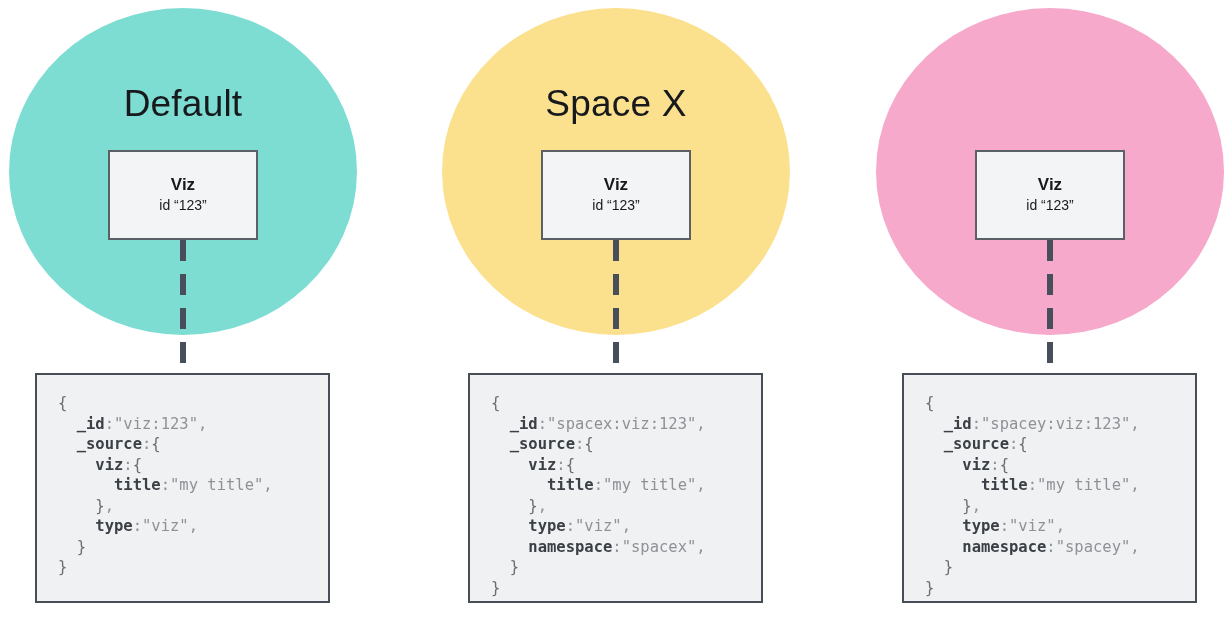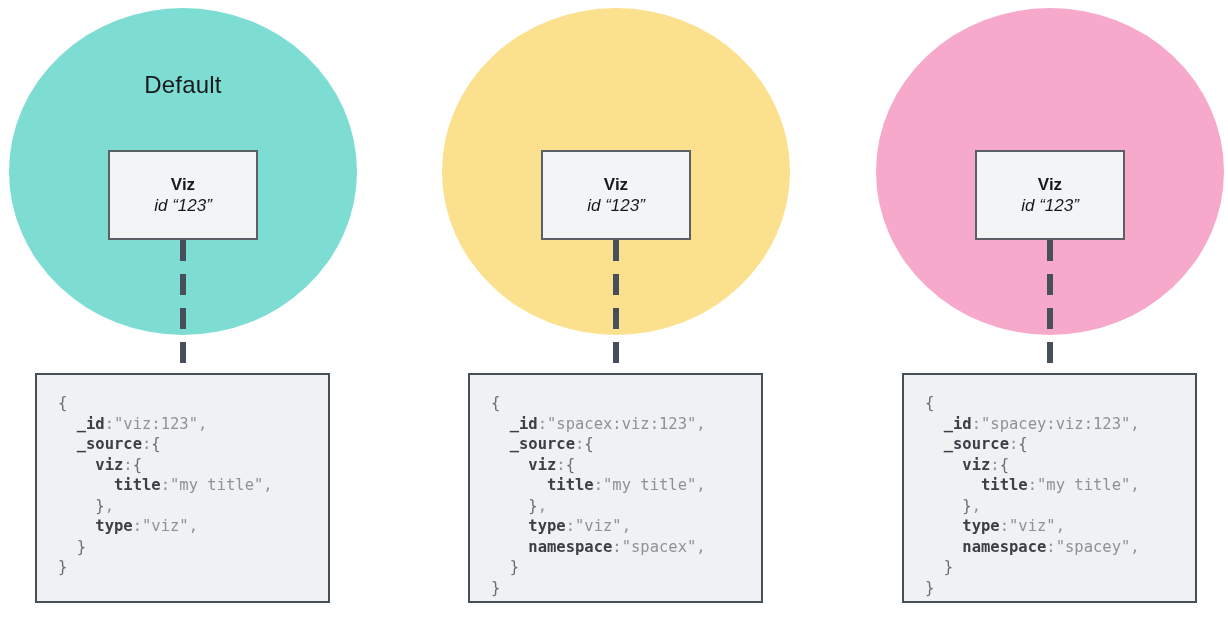--- a/index.html
+++ b/index.html
@@ -27,40 +27,40 @@
   }
   .col-0{left:9px;}
   .col-1{left:442px;}
   .col-2{left:876px;}
   .circle{
     position:absolute;left:0;top:0;
     width:348px;height:327px;
     border-radius:50%;
   }
   .circle-title{
-    position:absolute;left:0;top:63px;
+    position:absolute;left:0;top:75px;
     width:348px;
     margin:0;
     text-align:center;
-    font-size:24px;font-weight:400;
+    font-size:37px;font-weight:400;
     color:var(--title-text);
     letter-spacing:.2px;
   }
   .viz-box{
     position:absolute;left:99px;top:142px;
     width:150px;height:90px;
     box-sizing:border-box;
     background:var(--viz-box-bg);
     border:2px solid var(--viz-box-border);
     display:flex;flex-direction:column;
     align-items:center;justify-content:center;
     color:var(--title-text);
   }
   .viz-title{font-size:17px;font-weight:700;line-height:21px;}
-  .viz-sub{font-size:17px;line-height:21px;font-style:italic;}
+  .viz-sub{font-size:14px;line-height:21px;}
   .connector{
     position:absolute;left:171px;top:232px;
     width:6px;height:133px;
     background:repeating-linear-gradient(
       to bottom,
       var(--connector) 0 21px,
       transparent 21px 34px
     );
   }
   .code-box{
@@ -103,20 +103,21 @@
         <div class="code-line"><span class="tok-key">      title</span><span class="tok-val">:"my title",</span></div>
         <div class="code-line"><span class="tok-punct">    }</span><span class="tok-val">,</span></div>
         <div class="code-line"><span class="tok-key">    type</span><span class="tok-val">:"viz",</span></div>
         <div class="code-line"><span class="tok-punct">  }</span></div>
         <div class="code-line"><span class="tok-punct">}</span></div>
       </div>
   </section>
 
   <section class="column col-1">
     <div class="circle" style="background: rgb(251, 225, 142);"></div>
+    <h2 class="circle-title">Space X</h2>
     <div class="viz-box">
       <div class="viz-title">Viz</div>
       <div class="viz-sub">id “123”</div>
     </div>
     <div class="connector"></div>
     <div class="code-box">
         <div class="code-line"><span class="tok-punct">{</span></div>
         <div class="code-line"><span class="tok-key">  _id</span><span class="tok-val">:"spacex:viz:123",</span></div>
         <div class="code-line"><span class="tok-key">  _source</span><span class="tok-val">:</span><span class="tok-punct">{</span></div>
         <div class="code-line"><span class="tok-key">    viz</span><span class="tok-val">:</span><span class="tok-punct">{</span></div>

